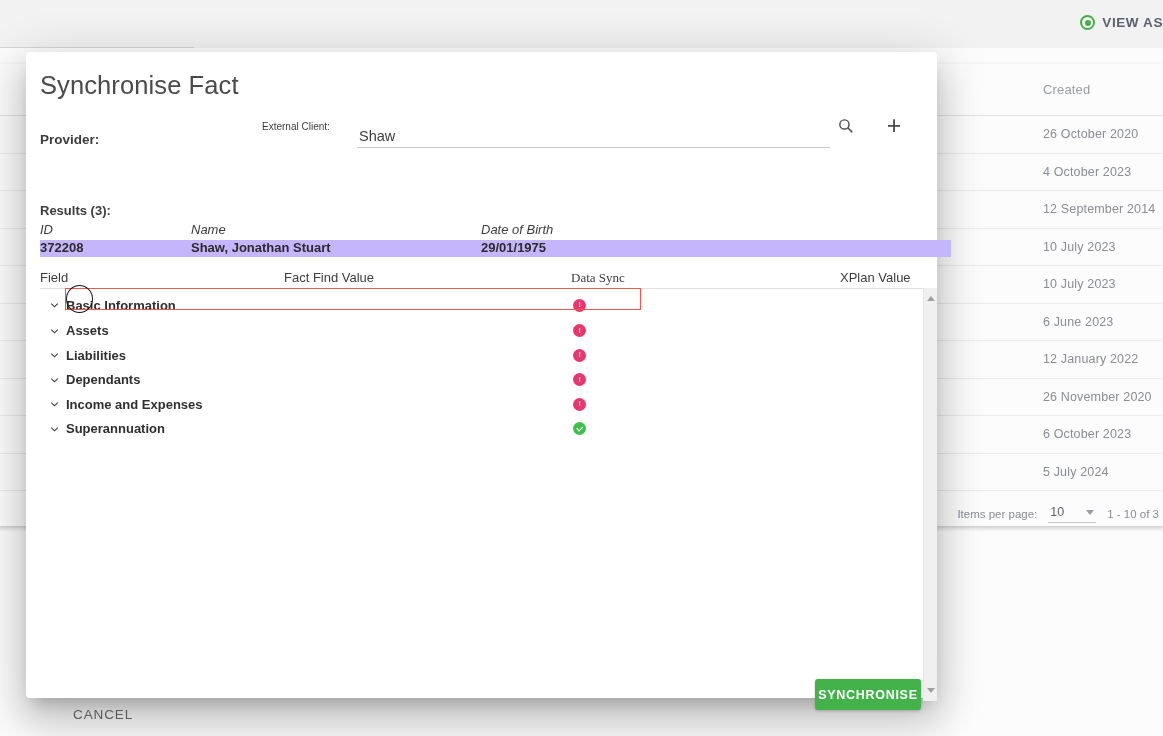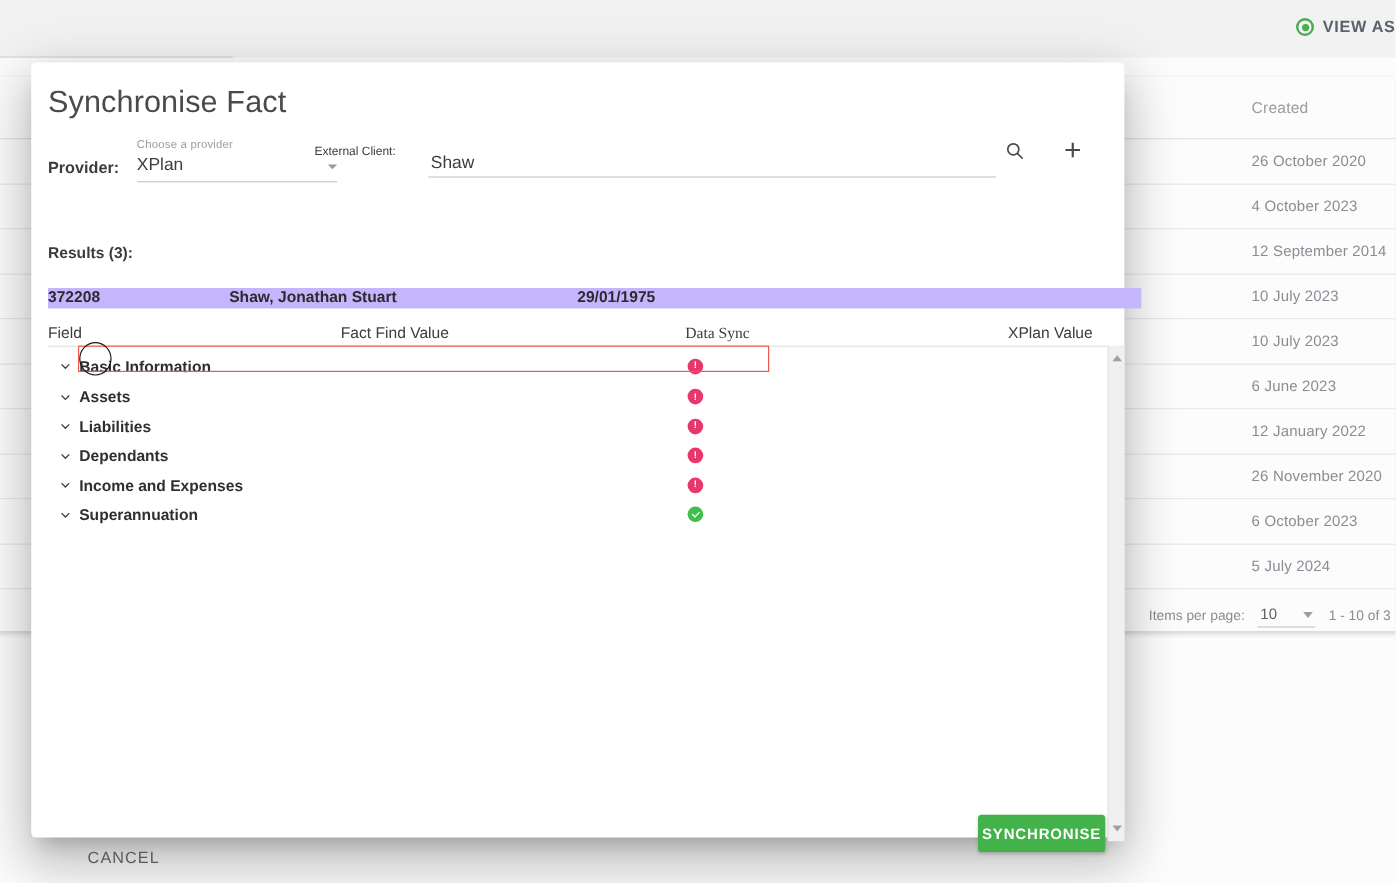--- a/index.html
+++ b/index.html
@@ -290,46 +290,44 @@
 
   <div class="scrim"></div>
 
   <div class="dialog">
 
     <div class="dlg-title">Synchronise Fact</div>
 
     <div class="form-row">
       <span class="lbl-provider">Provider:</span>
 
-      <div class="provider-field">
-        <div class="float-label">Choose a provider</div>
-        <div class="sel-line">
-          <span class="sel-val">XPlan</span>
-          <span class="caret-sm"></span>
-        </div>
-      </div>
 
       <span class="lbl-extclient">External Client:</span>
       <div class="ext-field">
         <input class="ext-input" type="text" value="Shaw" style="">
       </div>
     </div>
 
     <div class="icon-btn icon-search">
       <svg width="17" height="17" viewBox="0 0 24 24" fill="none" stroke="#4a4a4a" stroke-width="2">
         <circle cx="10.5" cy="10.5" r="6.5"></circle>
         <line x1="15.5" y1="15.5" x2="21" y2="21" stroke-linecap="round"></line>
       </svg>
     </div>
     <div class="icon-btn icon-add">
       <span class="plus-glyph">+</span>
     </div>
 
     <div class="results-label">Results (3):</div>
 
+    <div class="res-head">
+      <span class="rc c0">ID</span>
+      <span class="rc c1">Name</span>
+      <span class="rc c2">Date of Birth</span>
+    </div>
 
     <div class="res-row">
       <span class="rc c0">372208</span>
       <span class="rc c1">Shaw, Jonathan Stuart</span>
       <span class="rc c2">29/01/1975</span>
     </div>
 
     <div class="sync-head">
       <span class="sh h0">Field</span>
       <span class="sh h1">Fact Find Value</span>

